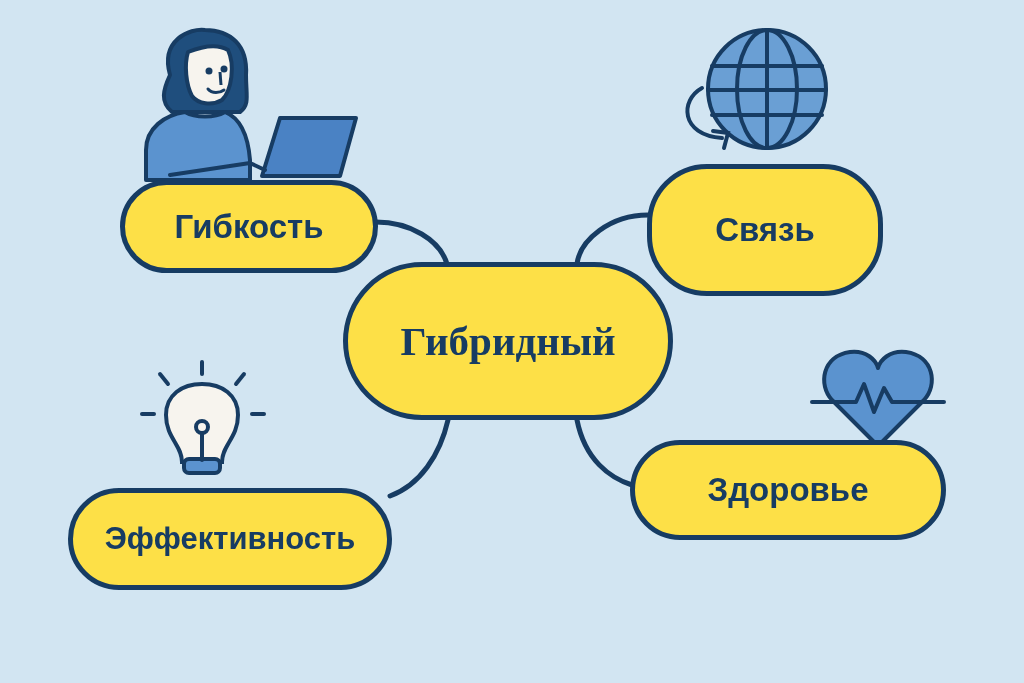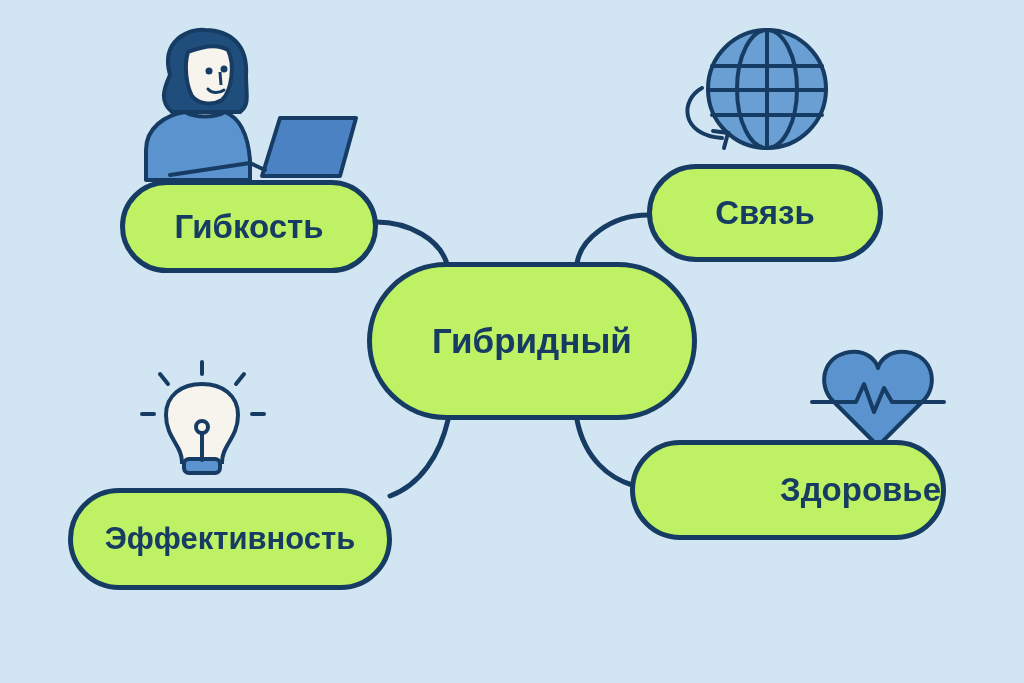--- a/index.html
+++ b/index.html
@@ -6,35 +6,35 @@
   body {
     width: 1024px; height: 683px; overflow: hidden;
     background: #d2e5f2;
     font-family: "Liberation Sans", "DejaVu Sans", sans-serif;
     position: relative;
   }
   .canvas { position: absolute; left: 0; top: 0; width: 1024px; height: 683px; }
   svg.layer { position: absolute; left: 0; top: 0; }
   .pill {
     position: absolute;
-    background: #bef264;
+    background: #fde047;
     border: 5px solid #173c63;
     border-radius: 60px;
     box-sizing: border-box;
     display: flex; align-items: center; justify-content: center;
     color: #173c63;
     font-weight: bold;
     text-align: center;
   }
   .pill span { display: block; }
-  #node-center { left: 367px; top: 262px; width: 330px; height: 158px; border-radius: 80px; font-size: 35px; line-height: 42px; }
+  #node-center { left: 343px; top: 262px; width: 330px; height: 158px; border-radius: 80px; font-size: 41px; line-height: 42px; font-family: Liberation Serif, serif; }
   #node-flex { left: 120px; top: 180px; width: 258px; height: 93px; font-size: 33px; }
-  #node-comm { left: 647px; top: 164px; width: 236px; height: 98px; font-size: 33px; }
+  #node-comm { left: 647px; top: 164px; width: 236px; height: 132px; font-size: 33px; }
   #node-eff  { left: 68px; top: 488px; width: 324px; height: 102px; font-size: 31px; }
-  #node-health { left: 630px; top: 440px; width: 316px; height: 100px; font-size: 33px; justify-content: flex-end; }
+  #node-health { left: 630px; top: 440px; width: 316px; height: 100px; font-size: 33px; }
 </style>
 </head>
 <body>
 
 <div class="canvas">
 
   <svg class="layer" width="1024" height="683">
     <g fill="none" stroke="#173c63" stroke-width="5" stroke-linecap="round">
       <path d="M376 222 C 410 222, 440 240, 447 264"></path>
       <path d="M648 215 C 610 215, 580 240, 577 264"></path>

